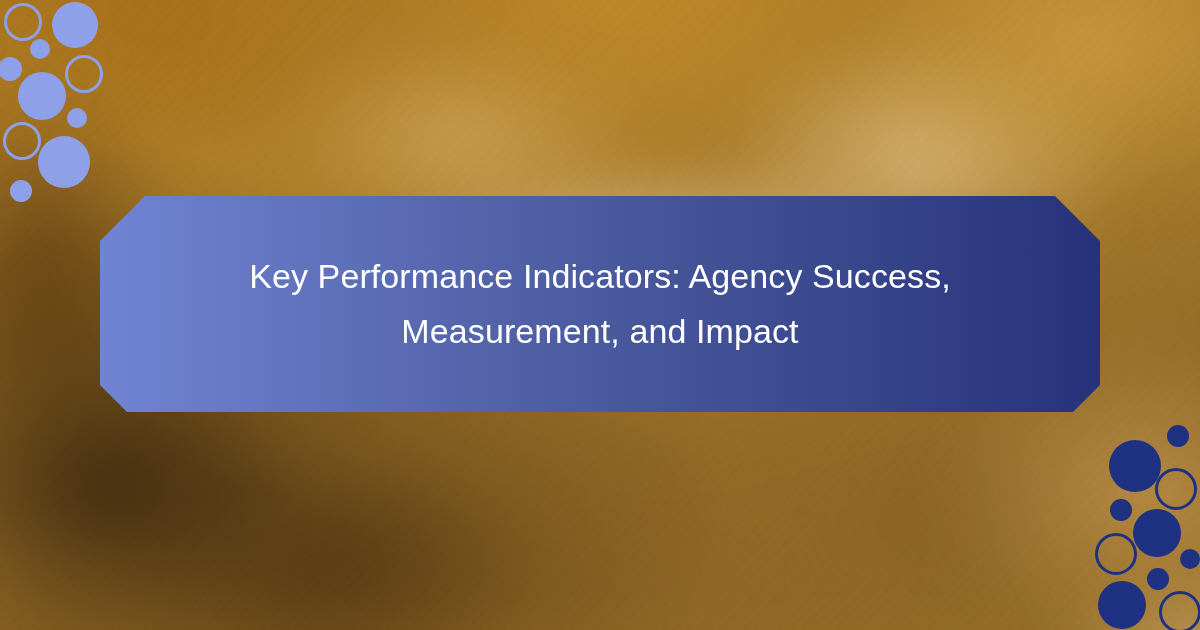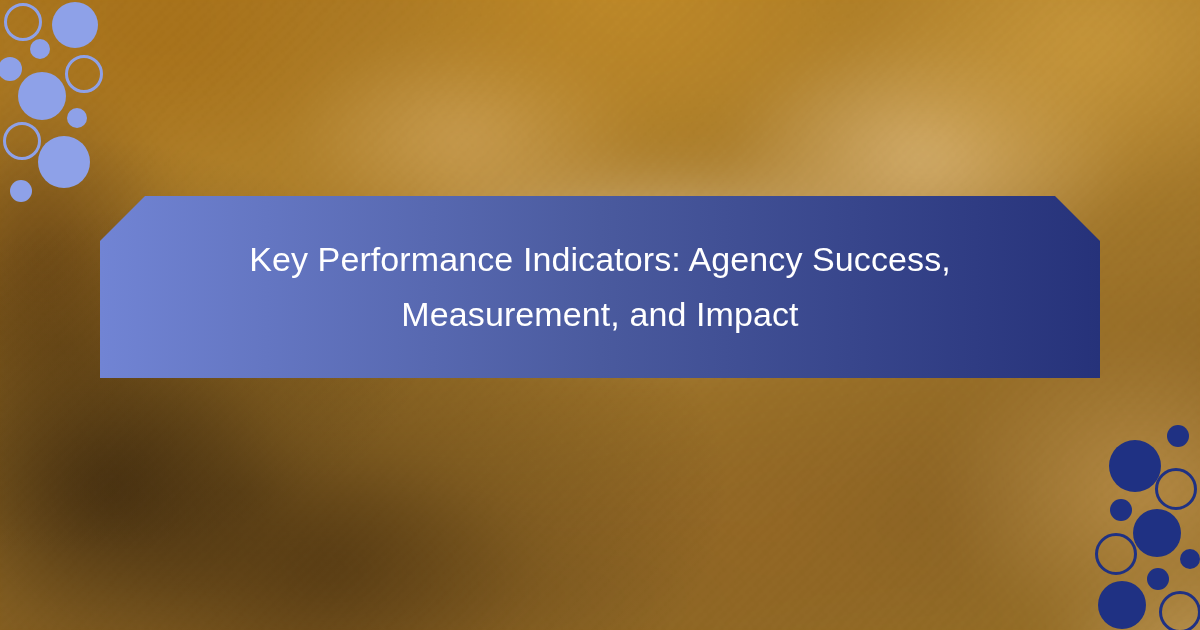--- a/index.html
+++ b/index.html
@@ -67,21 +67,21 @@
 
   #deco-tl { left:0; top:0; width:140px; height:210px; }
   #deco-br { left:1080px; top:420px; width:120px; height:210px; }
 
   
   #banner {
     position:absolute;
     left:100px;
     top:196px;
     width:1000px;
-    height:182px;
+    height:216px;
     clip-path:polygon(
       45px 0,
       955px 0,
       1000px 45px,
       1000px 189px,
       955px 234px,
       45px 234px,
       0 189px,
       0 45px
     );

